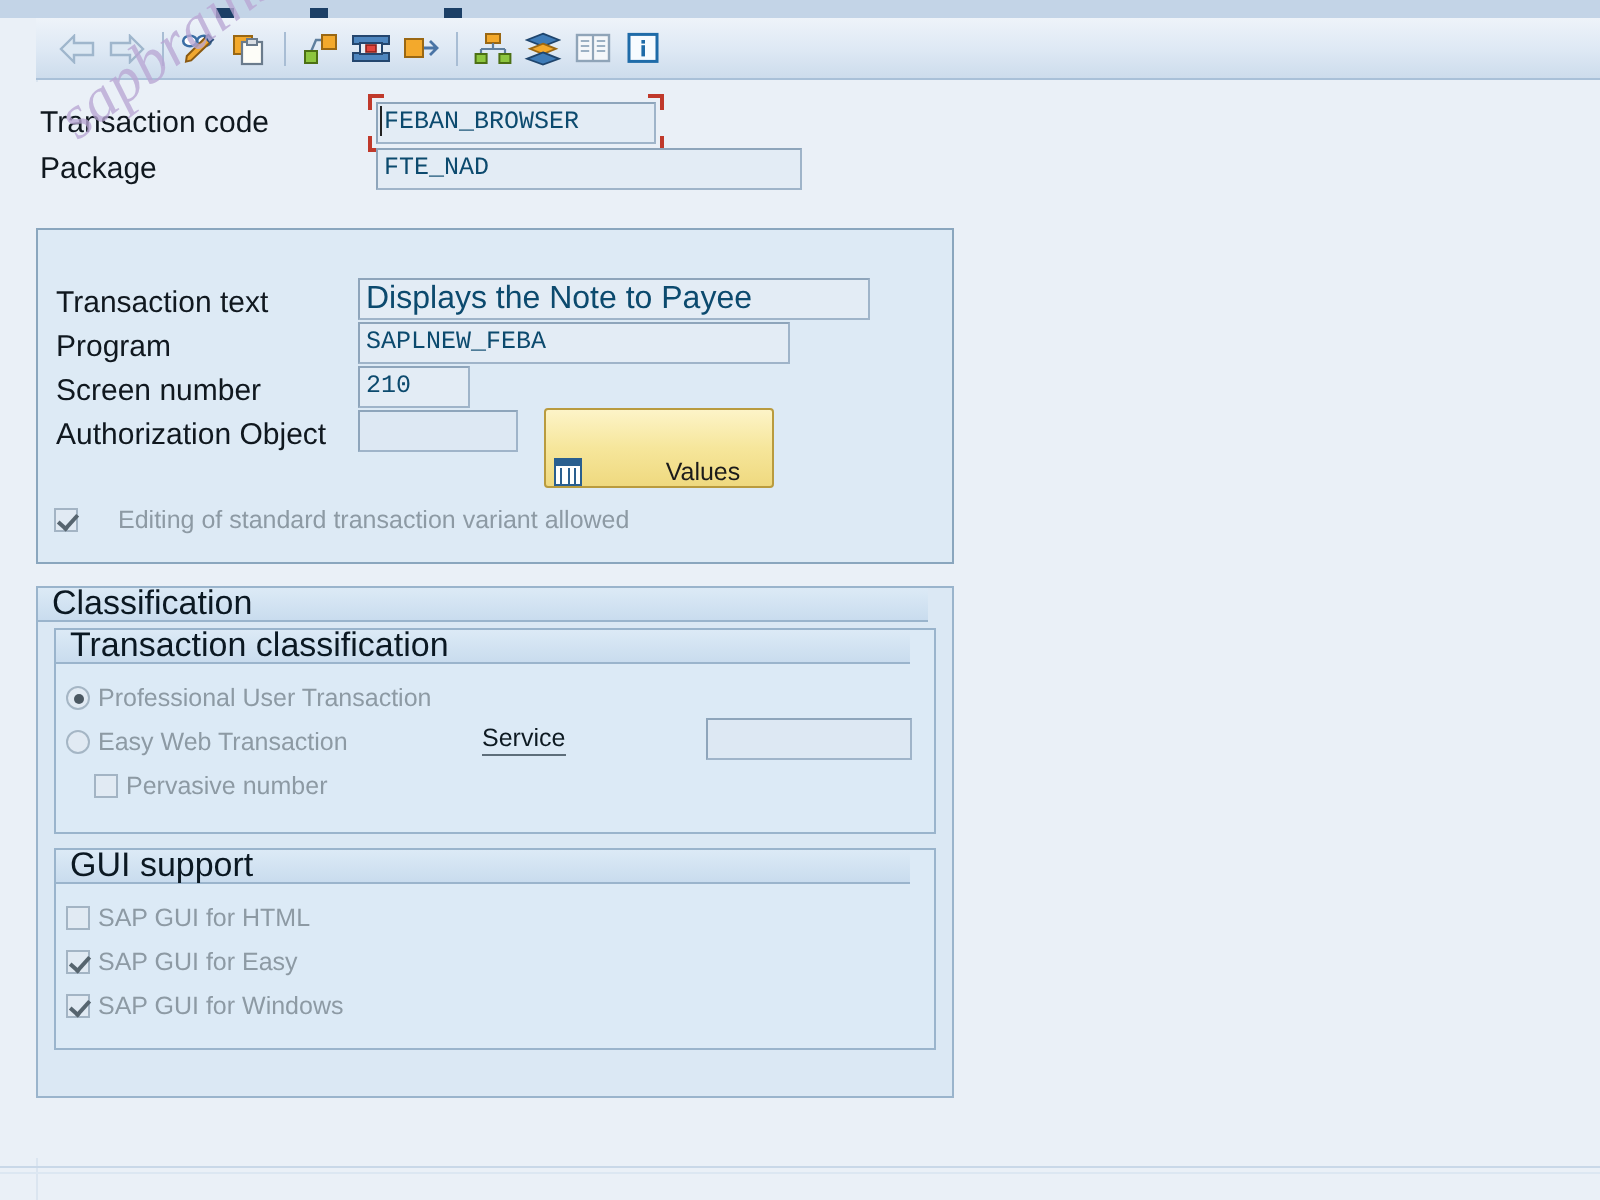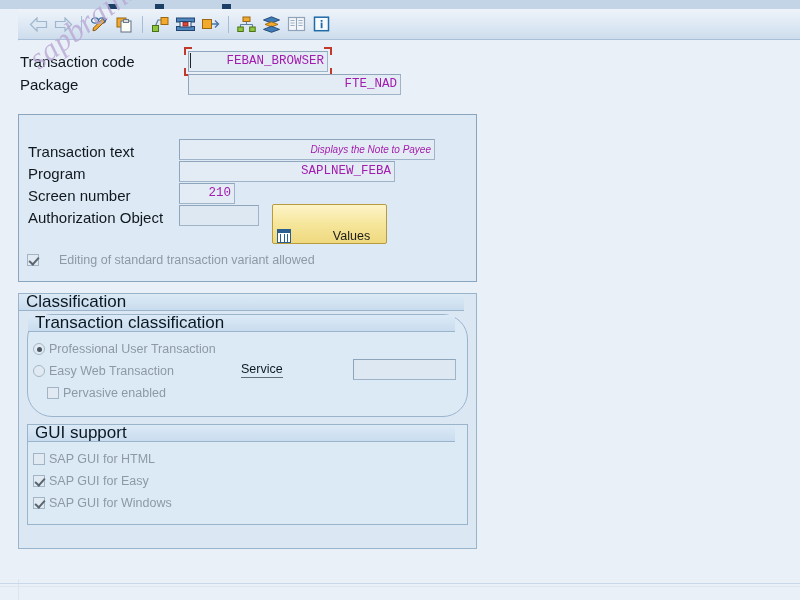--- a/index.html
+++ b/index.html
@@ -42,23 +42,23 @@
   #statusline2{position:absolute;left:0;top:586px;width:800px;height:1px;background:#dce7f2;}
 
   
   .hdrrow{position:absolute;height:21px;display:flex;align-items:center;}
   .hdrlabel{font-size:15px;color:#10181f;white-space:nowrap;}
   .fld{
     box-sizing:border-box;height:21px;
     background:#e3ecf5;border:1px solid #9fb4c9;
     border-top-color:#8ea5bb;border-left-color:#8ea5bb;
     font-family:"Liberation Mono", monospace;font-size:12.5px;
-    color:#a21caf;padding:0 3px;line-height:19px;white-space:nowrap;overflow:hidden;text-align:right;
-  }
-  .fld.sans{font-family:"Liberation Sans",sans-serif;font-size:10px;font-style:italic;}
+    color:#0c4a6e;padding:0 3px;line-height:19px;white-space:nowrap;overflow:hidden;
+  }
+  .fld.sans{font-family:"Liberation Sans",sans-serif;font-size:16px;}
   .fld.blank{background:#dde8f3;}
   .focuswrap{position:relative;}
   .focuswrap .cn{position:absolute;width:6px;height:6px;border:2px solid #c0392b;}
   .focuswrap .tl{left:-4px;top:-4px;border-right:0;border-bottom:0;}
   .focuswrap .tr{right:-4px;top:-4px;border-left:0;border-bottom:0;}
   .focuswrap .bl{left:-4px;bottom:-4px;border-right:0;border-top:0;}
   .focuswrap .br{right:-4px;bottom:-4px;border-left:0;border-top:0;}
   .caret{position:absolute;left:2px;top:2px;width:1px;height:15px;background:#222;}
 
   
@@ -265,35 +265,35 @@
 
 <div class="ctl" style="left:27px;top:251px;gap:16px;">
   <span class="cb on dis"></span>
   <span class="lbl dis">Editing of standard transaction variant allowed</span>
 </div>
 
 <div class="groupbox" style="left:18px;top:293px;width:459px;height:256px;">
   <div class="grouphead">Classification</div>
 </div>
 
-<div class="groupbox" style="left:27px;top:314px;width:441px;height:103px;background:#dceaf6;border-radius:25px;">
+<div class="groupbox" style="left:27px;top:314px;width:441px;height:103px;background:#dceaf6;">
   <div class="grouphead">Transaction classification</div>
 </div>
 
 <div class="ctl" style="left:33px;top:340px;">
   <span class="rb on dis"></span>
   <span class="lbl dis">Professional User Transaction</span>
 </div>
 <div class="ctl" style="left:33px;top:362px;">
   <span class="rb dis"></span>
   <span class="lbl dis">Easy Web Transaction</span>
 </div>
 <div class="ctl" style="left:47px;top:384px;">
   <span class="cb dis"></span>
-  <span class="lbl dis">Pervasive enabled</span>
+  <span class="lbl dis">Pervasive number</span>
 </div>
 
 <div style="position:absolute;left:241px;top:362px;">
   <span class="lbl uline">Service</span>
 </div>
 <div class="fld blank" style="position:absolute;left:353px;top:359px;width:103px;"></div>
 
 <div class="groupbox" style="left:27px;top:424px;width:441px;height:101px;background:#dceaf6;">
   <div class="grouphead">GUI support</div>
 </div>

